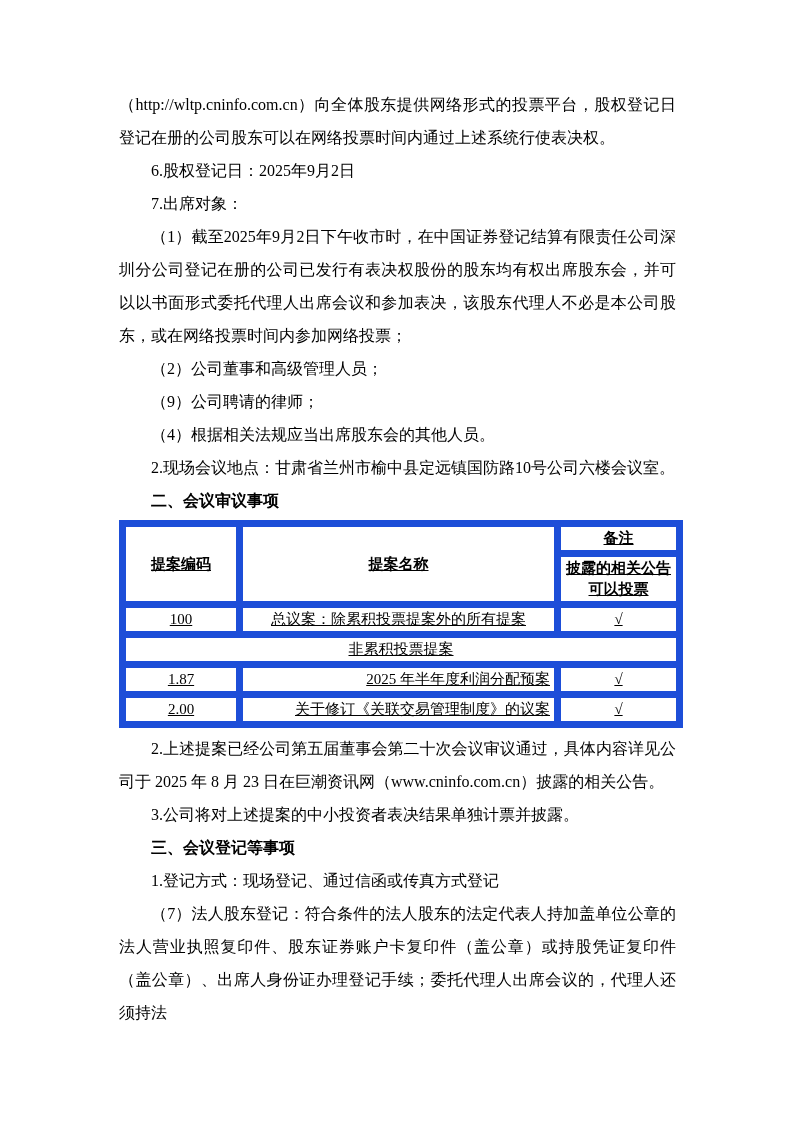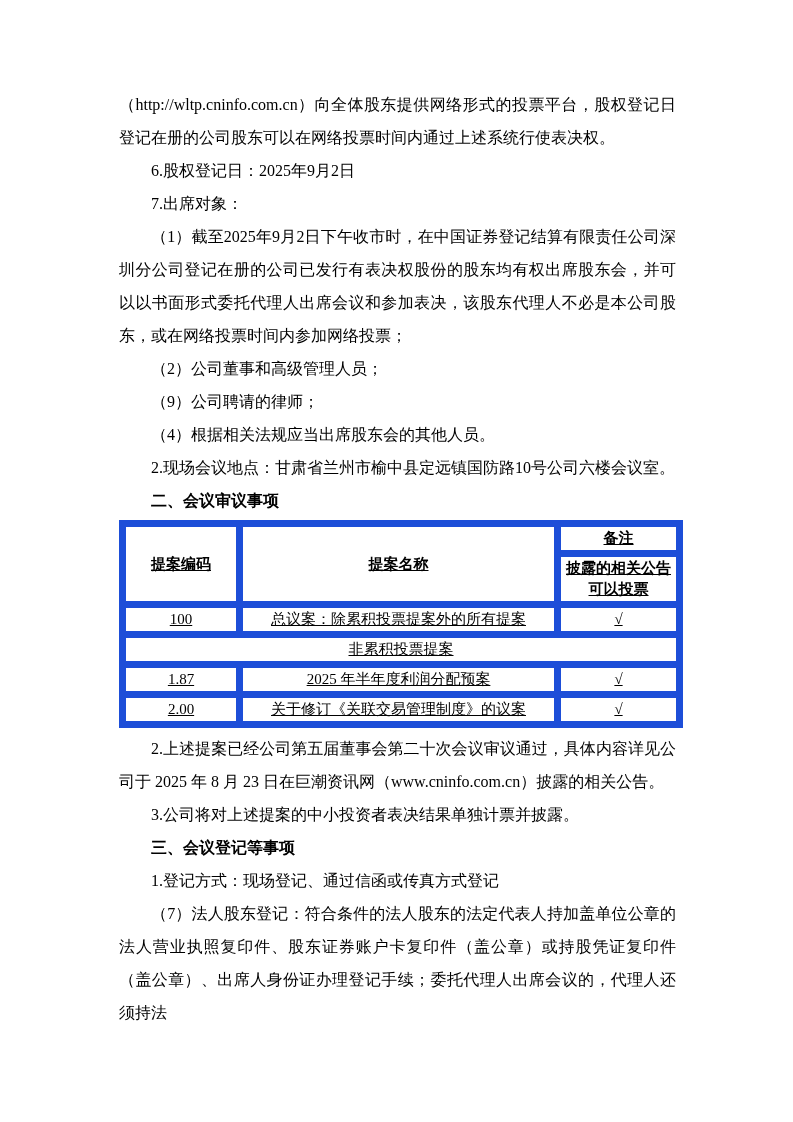--- a/index.html
+++ b/index.html
@@ -36,21 +36,21 @@
   }
   .ptable td {
     border: 7px solid #1d4ed8;
     padding: 1px 4px;
     text-align: center;
     vertical-align: middle;
     overflow: hidden;
     text-decoration: underline;
   }
   .ptable td.bold { font-weight: bold; }
-  .ptable td.tleft { text-align: center; }
+  .ptable td.tleft { text-align: right; }
   .ptable col.c1 { width: 117px; }
   .ptable col.c2 { width: 318px; }
   .ptable col.c3 { width: 122px; }
 </style>
 </head>
 <body>
 
 <div class="page">
 
   <p class="para">（http://wltp.cninfo.com.cn）向全体股东提供网络形式的投票平台，股权登记日登记在册的公司股东可以在网络投票时间内通过上述系统行使表决权。</p>

